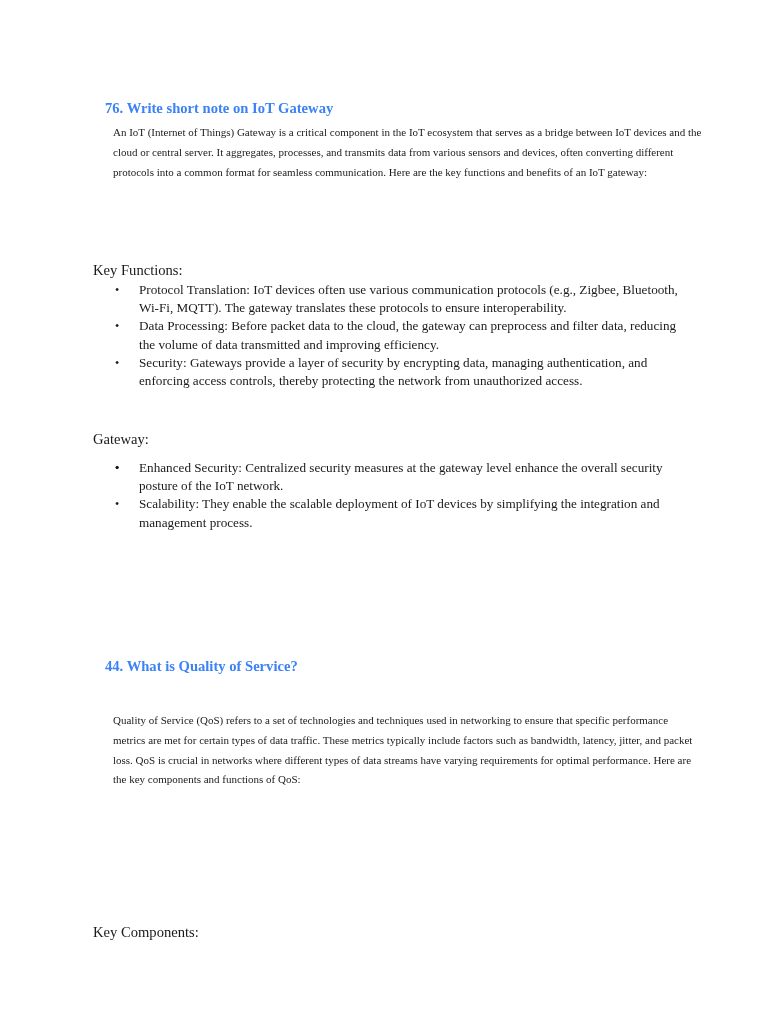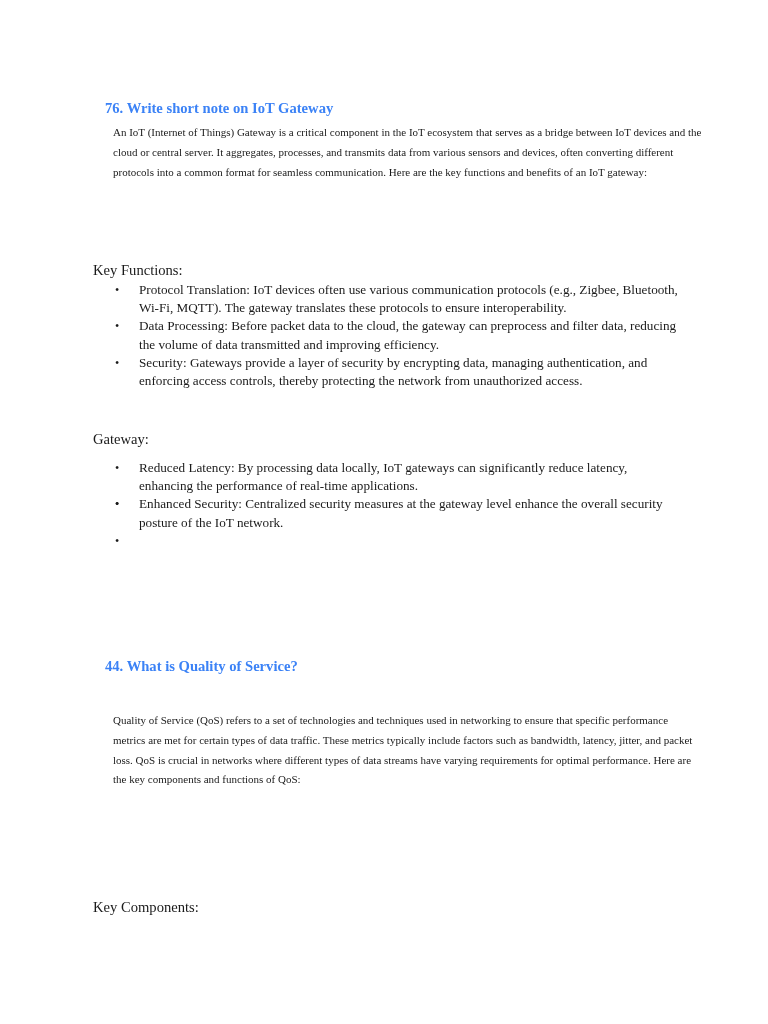--- a/index.html
+++ b/index.html
@@ -95,33 +95,33 @@
       <span class="bullet">•</span>
       <span>Security: Gateways provide a layer of security by encrypting data, managing authentication, and enforcing access controls, thereby protecting the network from unauthorized access.</span>
     </li>
   </ul>
 
   <p class="label" style="top:431px;">Gateway:</p>
 
   <ul class="list" style="top:459px;">
     <li>
       <span class="bullet">•</span>
-      <span>Reduced Latency: By processing data locally, IoT gateways can significantly reduce latency, enhancing the performance of real-time applications.</span>
     </li>
     <li>
       <span class="bullet">•</span>
     </li>
     <li>
       <span class="bullet">•</span>
       <span>Enhanced Security: Centralized security measures at the gateway level enhance the overall security posture of the IoT network.</span>
     </li>
     <li>
       <span class="bullet">•</span>
+      <span>Scalability: They enable the scalable deployment of IoT devices by simplifying the integration and management process.</span>
     </li>
   </ul>
 
   <h2 class="heading" style="top:646px;">44. What is Quality of Service?</h2>
 
   <p class="para" style="top:704px;">Quality of Service (QoS) refers to a set of technologies and techniques used in networking to ensure that specific performance metrics are met for certain types of data traffic. These metrics typically include factors such as bandwidth, latency, jitter, and packet loss. QoS is crucial in networks where different types of data streams have varying requirements for optimal performance. Here are the key components and functions of QoS:</p>
 
-  <p class="label" style="top:899px;">Key Components:</p>
+  <p class="label" style="top:924px;">Key Components:</p>
 
 </div>
 
 </body></html>

